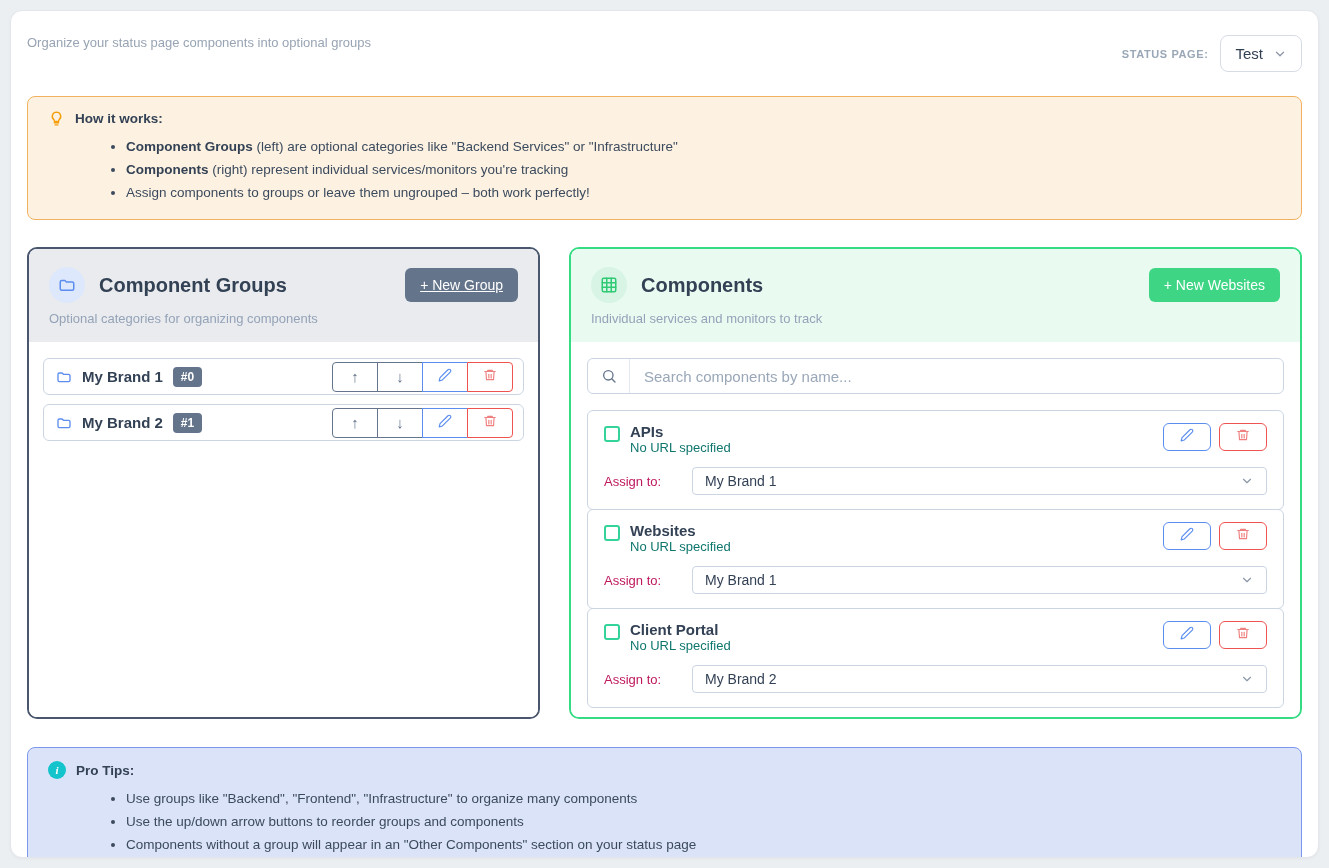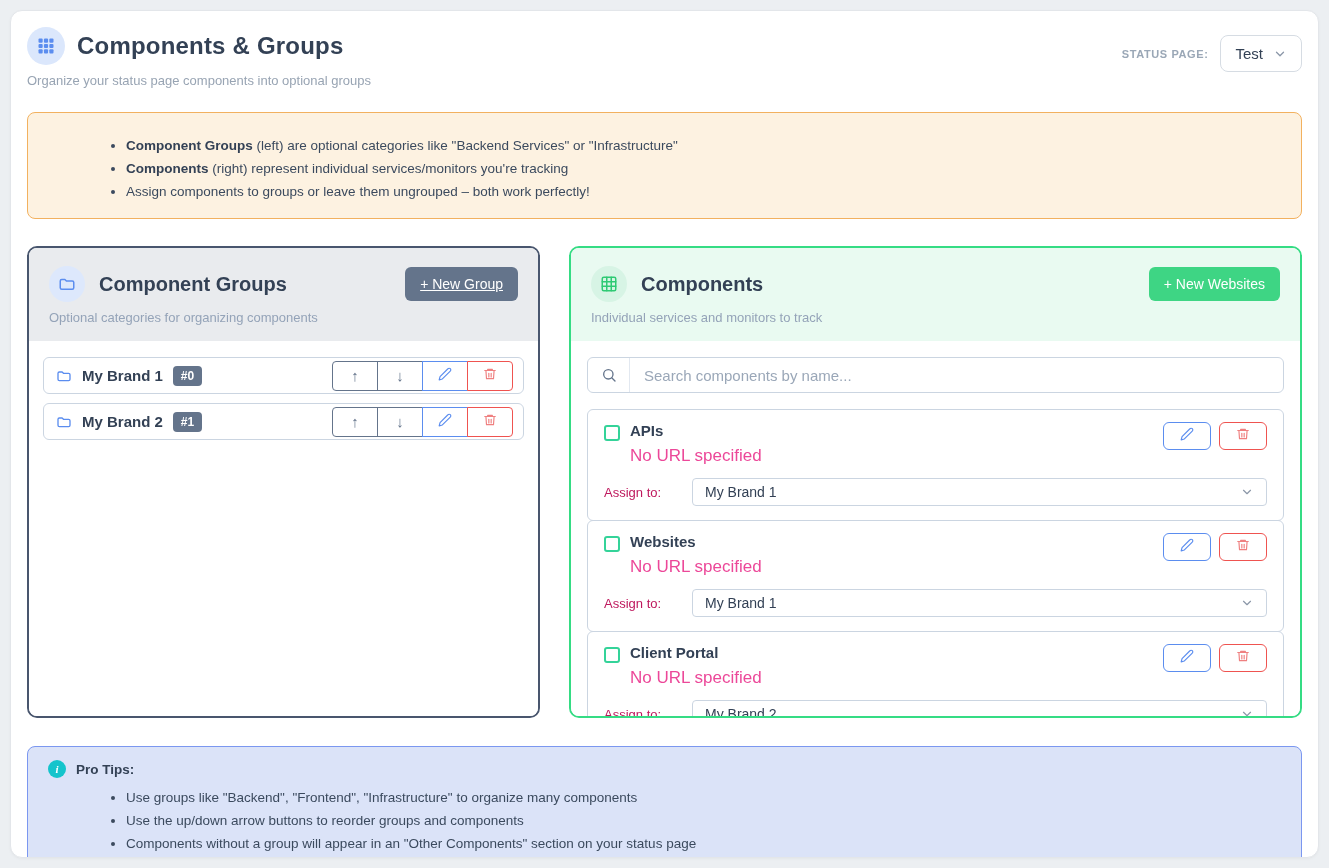--- a/index.html
+++ b/index.html
@@ -117,21 +117,21 @@
   .component-card + .component-card { margin-top:0; margin-top:1px; }
   .card-list { margin-top:16px; }
   .card-list .component-card { margin-top:0; }
   .card-list .component-card + .component-card { margin-top:-1px; }
   .card-top { display:flex; align-items:flex-start; }
   .checkbox {
     width:16px; height:16px; border:2px solid #34d399; border-radius:3px;
     margin:3px 10px 0 0; cursor:pointer; background:#fff;
   }
   .card-name { font-size:15px; font-weight:700; color:#334155; }
-  .card-url-note { font-size:17px; color:#ec4899; margin-top:7px; }
+  .card-url-note { font-size:13px; color:#0f766e; }
   .card-actions { margin-left:auto; display:flex; gap:8px; }
   .card-btn {
     width:48px; height:28px; border-radius:6px; background:#fff;
     display:flex; align-items:center; justify-content:center; cursor:pointer;
   }
   .card-btn.edit { border:1px solid #5b8def; color:#5b8def; }
   .card-btn.delete { border:1px solid #ef5350; color:#ef8080; }
   .assign-row { display:flex; align-items:center; margin-top:12px; }
   .assign-label { font-size:13px; color:#be185d; width:88px; flex:none; }
   .assign-select {
@@ -141,52 +141,46 @@
   }
   .assign-select .chev { margin-left:auto; }
 </style>
 </head>
 <body>
 
 <div class="page-card">
 
   <div class="page-header">
     <div>
-      <div class="title-row">
-        <span class="app-icon-circle">
-          <svg width="20" height="20" viewBox="0 0 24 24" fill="currentColor">
-            <rect x="3" y="3" width="5" height="5" rx="1.2"></rect>
-              <rect x="9.5" y="3" width="5" height="5" rx="1.2"></rect>
-              <rect x="16" y="3" width="5" height="5" rx="1.2"></rect>
-            <rect x="3" y="9.5" width="5" height="5" rx="1.2"></rect>
-              <rect x="9.5" y="9.5" width="5" height="5" rx="1.2"></rect>
-              <rect x="16" y="9.5" width="5" height="5" rx="1.2"></rect>
-            <rect x="3" y="16" width="5" height="5" rx="1.2"></rect>
-              <rect x="9.5" y="16" width="5" height="5" rx="1.2"></rect>
-              <rect x="16" y="16" width="5" height="5" rx="1.2"></rect>
-          </svg>
-        </span>
-        <h1 class="page-title">Components &amp; Groups</h1>
-      </div>
       <div class="page-subtitle">Organize your status page components into optional groups</div>
     </div>
     <div class="statuspage-wrap">
       <span class="statuspage-label">STATUS PAGE:</span>
       <div class="statuspage-select">
         <span>Test</span>
         <span class="chev">
           <svg width="14" height="14" viewBox="0 0 24 24" fill="none" stroke="currentColor" stroke-width="2.2" stroke-linecap="round" stroke-linejoin="round">
               <polyline points="6 9 12 15 18 9"></polyline>
             </svg>
         </span>
       </div>
     </div>
   </div>
 
   <div class="info-box orange">
+    <div class="info-head">
+      <span class="bulb-icon">
+        <svg width="17" height="17" viewBox="0 0 24 24" fill="none" stroke="currentColor" stroke-width="2" stroke-linecap="round" stroke-linejoin="round">
+          <path d="M9 18h6"></path>
+            <path d="M10 21h4"></path>
+          <path d="M12 3a6 6 0 0 1 3.8 10.6c-.6.5-.8 1.3-.8 2.4H9c0-1.1-.2-1.9-.8-2.4A6 6 0 0 1 12 3z"></path>
+        </svg>
+      </span>
+      <span class="info-title">How it works:</span>
+    </div>
     <ul>
       <li><b>Component Groups</b><span> (left) are optional categories like "Backend Services" or "Infrastructure"</span></li>
       <li><b>Components</b><span> (right) represent individual services/monitors you're tracking</span></li>
       <li><b></b><span>Assign components to groups or leave them ungrouped – both work perfectly!</span></li>
     </ul>
   </div>
 
   <div class="panels">
 
     <div class="panel groups">

